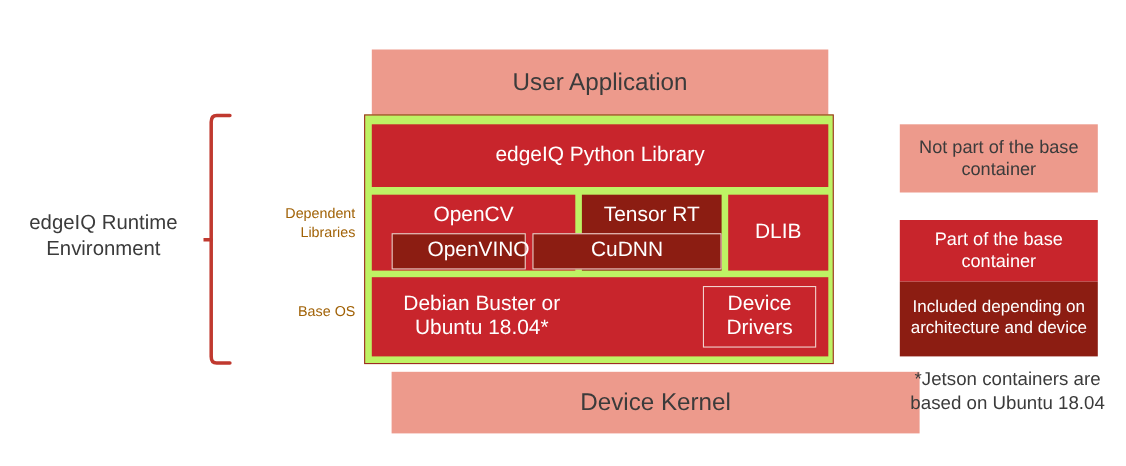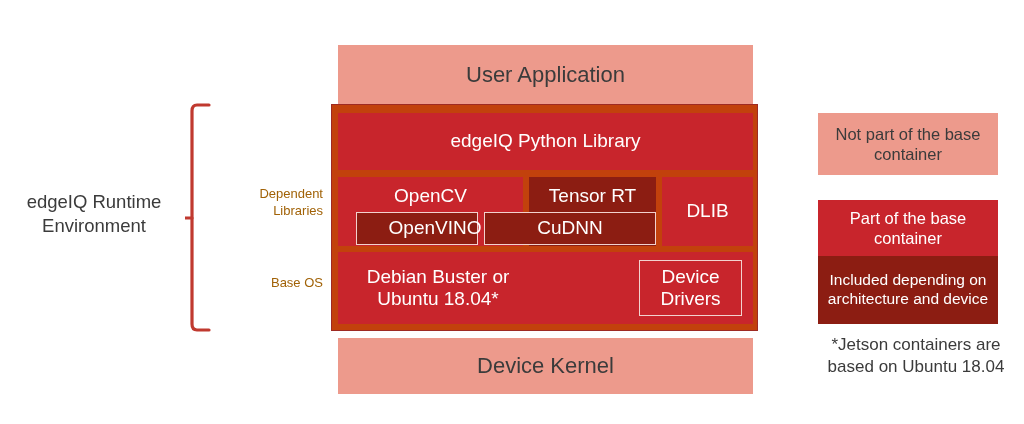--- a/index.html
+++ b/index.html
@@ -56,21 +56,21 @@
   }
 
   
   #runtime-container {
     position: absolute;
     left: 331px;
     top: 104px;
     width: 427px;
     height: 227px;
     box-sizing: border-box;
-    background: #c2410c;
+    background: #bef264;
     border: 1.5px solid #9E2A23;
     padding: 0;
   }
   #runtime-inner {
     position: absolute;
     left: 6px;
     top: 6px;
     width: 415px;
     height: 215px;
   }
@@ -185,21 +185,21 @@
       </div>
 
 
       <div class="blk red outlined" style="left:301px; top:149px; width:103px; height:56px; z-index:5;">
         <span>Device Drivers</span>
       </div>
 
     </div>
   </div>
 
-  <div class="blk salmon" id="device-kernel" style="left:338px; top:338px; width:415px; height:56px;">
+  <div class="blk salmon" id="device-kernel" style="left:356px; top:338px; width:480px; height:56px;">
     <span>Device Kernel</span>
   </div>
 
   <div class="legend-box salmon" style="left:818px; top:113px; width:180px; height:62px; color:#3B3B3B;">
     <span>Not part of the base container</span>
   </div>
 
   <div class="legend-box red" style="left:818px; top:200px; width:180px; height:56px;">
     <span>Part of the base container</span>
   </div>

